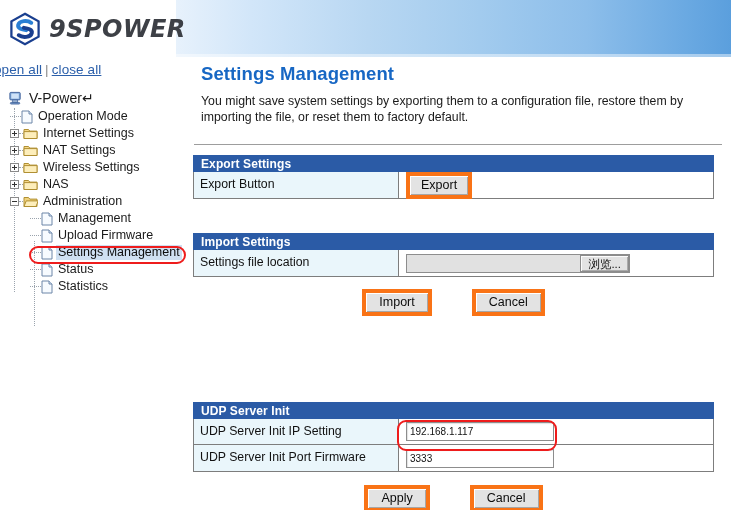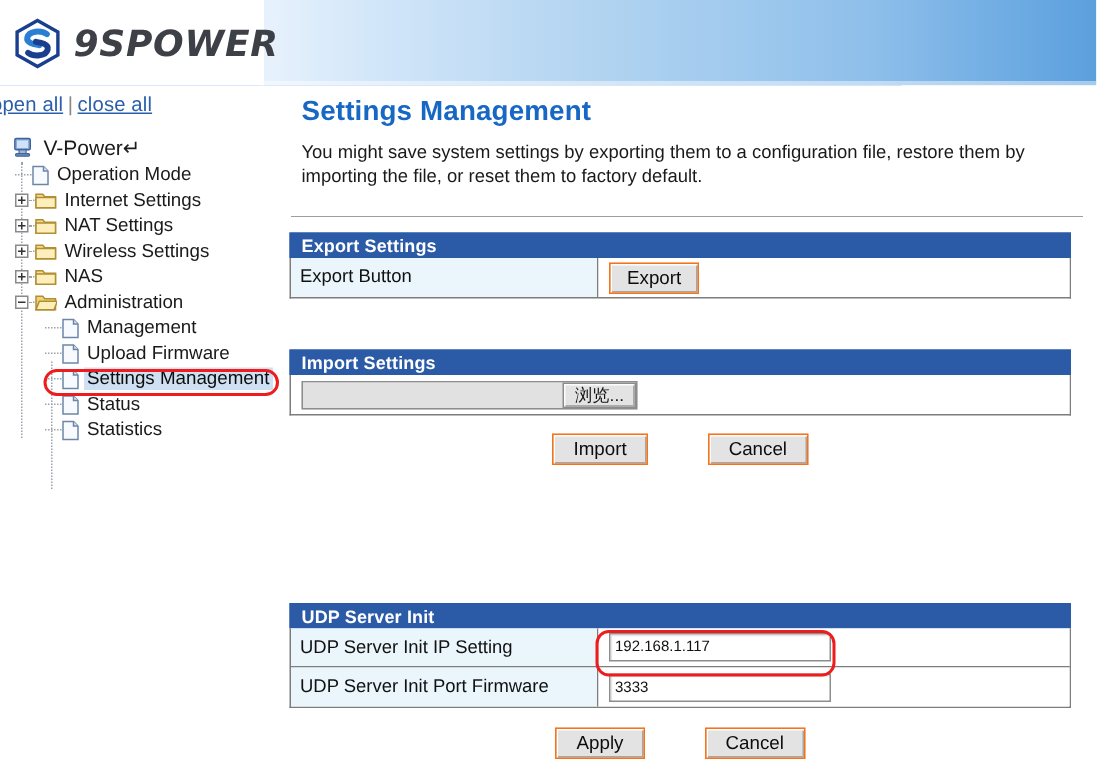--- a/index.html
+++ b/index.html
@@ -6,21 +6,21 @@
   html, body {
     margin: 0; padding: 0;
     width: 731px; height: 510px;
     overflow: hidden;
     background: #ffffff;
     font-family: "Liberation Sans", sans-serif;
   }
   #app {
     position: relative;
     width: 601px; height: 510px;
-    background: #3b82f6;
+    background: #a16207;
   }
 
   
   .header {
     position: absolute; left: 0; top: 0;
     width: 731px; height: 57px;
     background: #ffffff;
     overflow: hidden;
   }
   .header-banner {
@@ -202,21 +202,21 @@
     align-items: center;
     padding-left: 7px;
   }
 
   
   .btn {
     font-family: "Liberation Sans", sans-serif;
     font-size: 12.5px;
     color: #0c0c0c;
     background: #e3e3e3;
-    border: 1px solid #f97316;
+    border: 4px solid #f97316;
     box-shadow: inset 1px 1px 0 #ffffff, inset -1px -1px 0 #a6a6a6;
     padding: 2px 11px 3px 11px;
     line-height: 14px;
     cursor: pointer;
     white-space: nowrap;
   }
   .btn.wide { padding-left: 13px; padding-right: 13px; }
 
   .btnbar {
     position: absolute;
@@ -430,20 +430,21 @@
             <button class="btn">Export</button>
           </div>
         </div>
       </div>
     </div>
 
     <div class="section" style="top:176px;">
       <div class="sec-head">Import Settings</div>
       <div class="sec-body">
         <div class="row">
+          <div class="cell-label">Settings file location</div>
           <div class="cell-field">
             <div class="file-input">
               <input class="fpath txt-input" style="border: none; box-shadow: none; background: rgb(225, 225, 225); height: 17px;" type="text" readonly="" value="">
               <button class="fbtn">浏览...</button>
             </div>
           </div>
         </div>
       </div>
     </div>
     <div class="btnbar" style="top:232px;">

